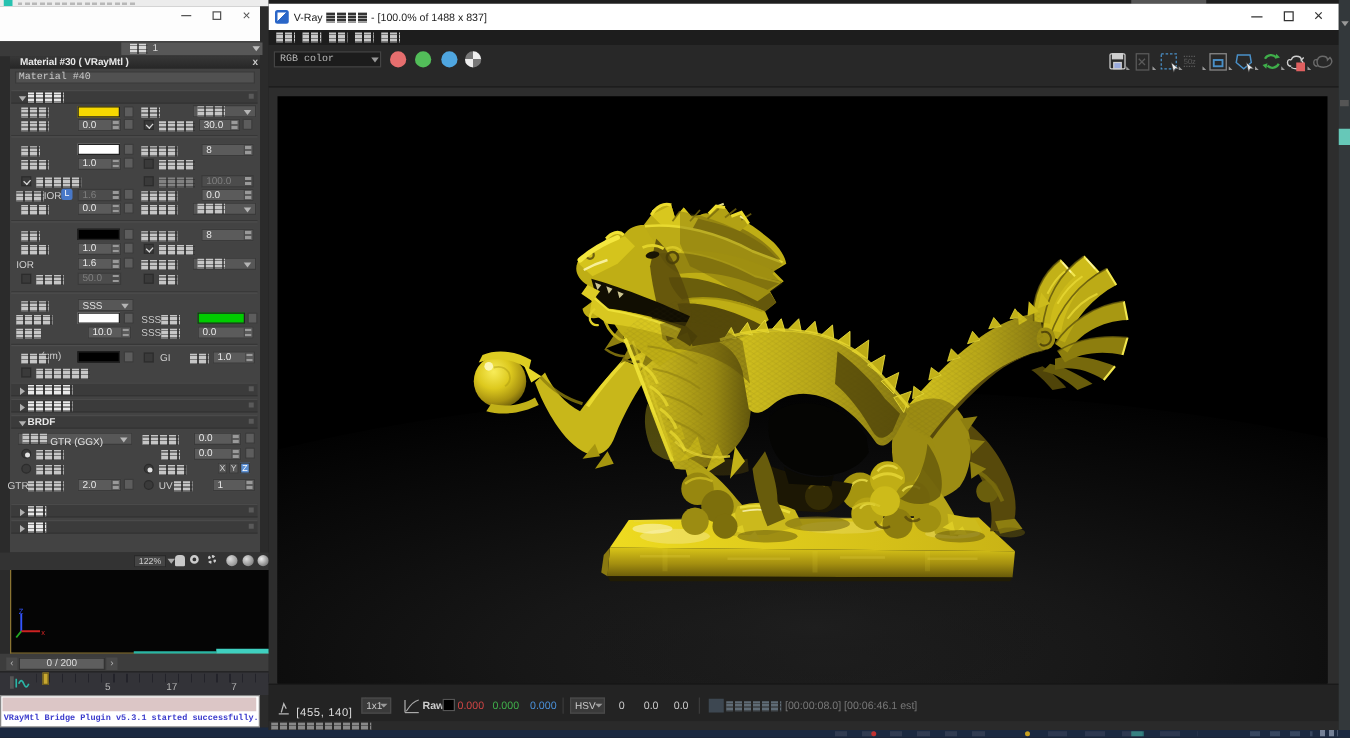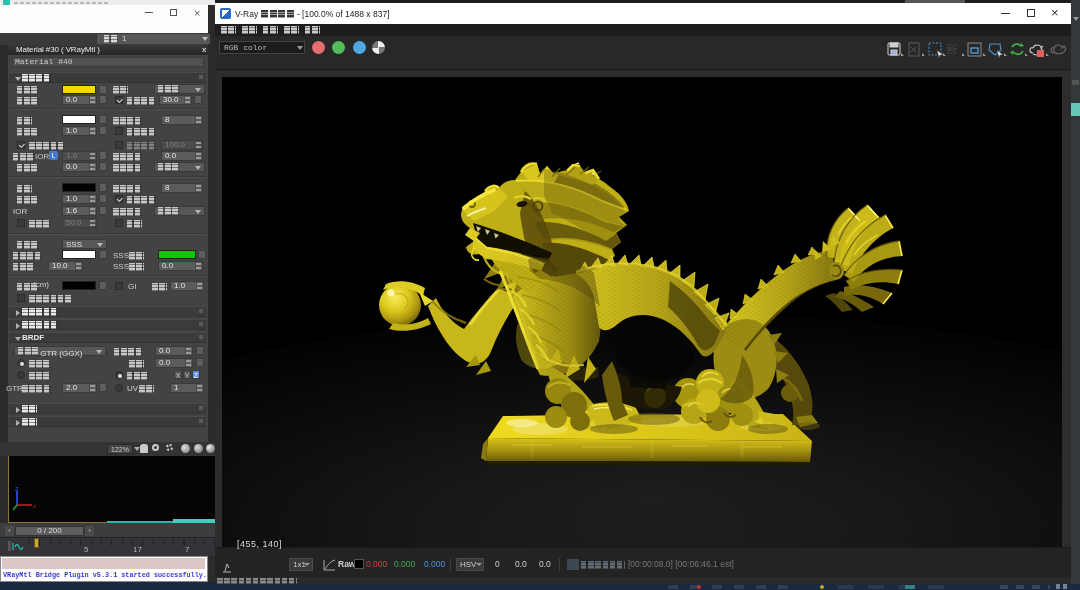--- a/index.html
+++ b/index.html
@@ -38,21 +38,21 @@
   <div class="abs" style="left:170px;top:9px;width:7px;height:7px;border:1px solid #555"></div>
   <div class="abs" style="left:194px;top:8px;width:10px;height:10px;color:#555;font-size:11px;line-height:10px">×</div>
 
   <div class="abs" style="left:0;top:33px;width:208px;height:12px;background:#3a3a3a"></div>
   <div class="abs" style="left:97px;top:34px;width:113px;height:10px;background:#575757"></div>
   <div class="c" style="left:104px;top:35px;width:14px;color:#d8d8d8"></div>
   <div class="lat" style="left:122px;top:35px;color:#d8d8d8">1</div>
   <div class="abs" style="left:202px;top:37px;border:3px solid transparent;border-top:4px solid #c0c0c0"></div>
 
   <div class="abs" style="left:8px;top:45px;width:200px;height:10px;background:linear-gradient(180deg,#383838,#262626)"></div>
-  <div class="lat" style="left:16px;top:46px;font-weight:normal;color:#e8e8e8;font-size:8px;letter-spacing:-0.1px">Material #30 ( VRayMtl )</div>
+  <div class="lat" style="left:16px;top:46px;font-weight:bold;color:#e8e8e8;font-size:8px;letter-spacing:-0.1px">Material #30 ( VRayMtl )</div>
   <div class="lat" style="left:202px;top:46px;color:#ccc;font-weight:bold">x</div>
 
   <div class="abs" style="left:8px;top:55px;width:200px;height:387px;background:#434343"></div>
 
   <div class="abs" style="left:12px;top:57px;width:192px;height:10px;background:#515151;border:1px solid #3a3a3a"></div>
   <div class="lat" style="left:15px;top:58px;font-family:'Liberation Mono',monospace;color:#c9c9c9">Material #40</div>
 
   <div class="roll open" style="top:72px"></div>
   <div class="c cb" style="left:22px;top:74px;width:29px"></div>
     <u class="abs" style="right:0"></u>
@@ -128,21 +128,21 @@
   <div class="dd" style="left:62px;top:239px;width:45px">SSS</div>
   <div class="c" style="left:13px;top:252px;width:29px"></div>
   <div class="sw" style="left:62px;top:250px;width:34px;background:#fff"></div>
   <div class="bt" style="left:99px;top:250px"></div>
   <div class="lat" style="left:113px;top:252px">SSS</div>
   <div class="c" style="left:129px;top:252px;width:15px"></div>
   <div class="sw" style="left:158px;top:250px;width:38px;background:#0c0"></div>
   <div class="bt" style="left:198px;top:250px"></div>
   <div class="c" style="left:13px;top:263px;width:20px"></div>
   <div class="lat" style="left:33px;top:281px">(cm)</div>
-  <div class="spin" style="left:48px;top:261px;width:35px">10.0<i></i></div>
+  <div class="spin" style="left:70px;top:261px;width:35px">10.0<i></i></div>
   <div class="lat" style="left:113px;top:263px">SSS</div>
   <div class="c" style="left:129px;top:263px;width:15px"></div>
   <div class="spin" style="left:158px;top:261px;width:45px">0.0<i></i></div>
   <div class="sep" style="top:275px"></div>
 
   <div class="c" style="left:17px;top:283px;width:22px"></div>
   <div class="sw" style="left:62px;top:281px;width:34px;background:#000"></div>
   <div class="bt" style="left:99px;top:281px"></div>
   <div class="chk" style="left:115px;top:282px"></div>
   <div class="lat" style="left:128px;top:283px">GI</div>
@@ -542,21 +542,21 @@
       </g>
     </svg>
   </div>
 
   <div class="abs" style="left:0;top:547px;width:856px;height:30px;background:#232323;border-top:1px solid #1a1a1a"></div>
   <div class="abs" style="left:7px;top:559px;width:10px;height:11px">
     <svg width="10" height="11">
         <path d="M1,10 h8 M3,9 l2,-7 2,4" stroke="#bbb" fill="none"></path>
       </svg>
   </div>
-  <div class="lat" style="left:22px;top:540px;color:#ddd;font-size:9px;letter-spacing:.5px">[455, 140]</div>
+  <div class="lat" style="left:22px;top:566px;color:#ddd;font-size:9px;letter-spacing:.5px">[455, 140]</div>
   <div class="abs" style="left:77px;top:558px;width:1px;height:13px;background:#3a3a3a"></div>
   <div class="abs" style="left:74px;top:558px;width:24px;height:13px;background:#3a3a3a;border:1px solid #4a4a4a;color:#ccc;font-size:8px;line-height:12px;padding-left:3px">1x1</div>
   <div class="abs" style="left:89px;top:563px;border:3px solid transparent;border-top:3px solid #999"></div>
   <svg class="abs" style="left:108px;top:558px" width="13" height="13">
       <path d="M1,12 L1,2 M1,12 L12,12 M2,11 Q7,3 12,2" stroke="#aaa" fill="none"></path>
     </svg>
   <div class="lat" style="left:123px;top:560px;color:#ccc;font-weight:bold;font-size:8.5px">Raw</div>
   <div class="abs" style="left:139px;top:559px;width:10px;height:10px;background:#000;border:1px solid #555"></div>
   <div class="lat" style="left:151px;top:560px;color:#cc4444;font-size:8.5px">0.000</div>
   <div class="lat" style="left:179px;top:560px;color:#3fae4a;font-size:8.5px">0.000</div>

